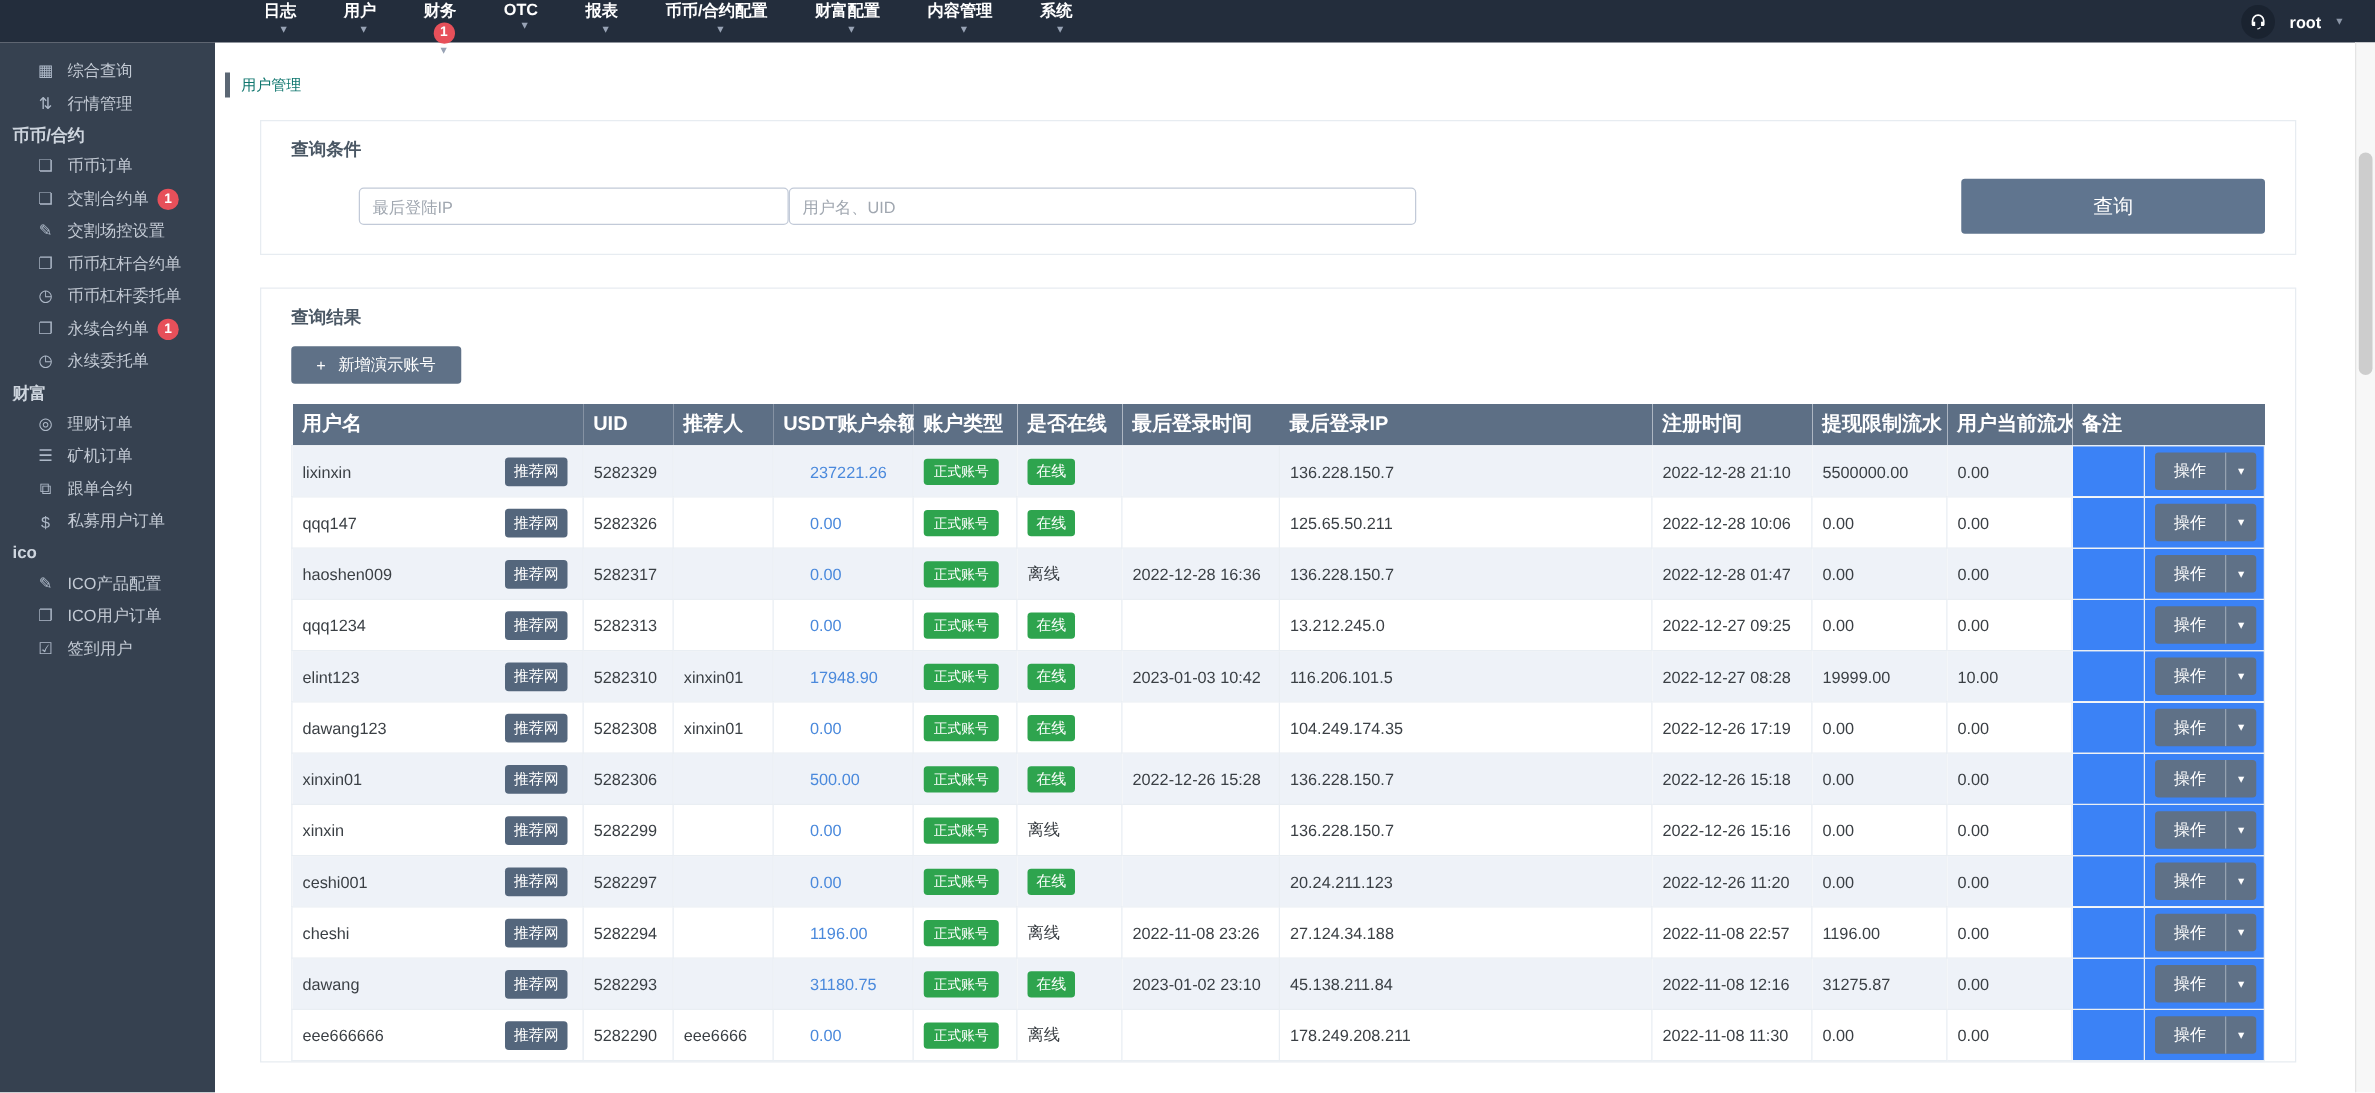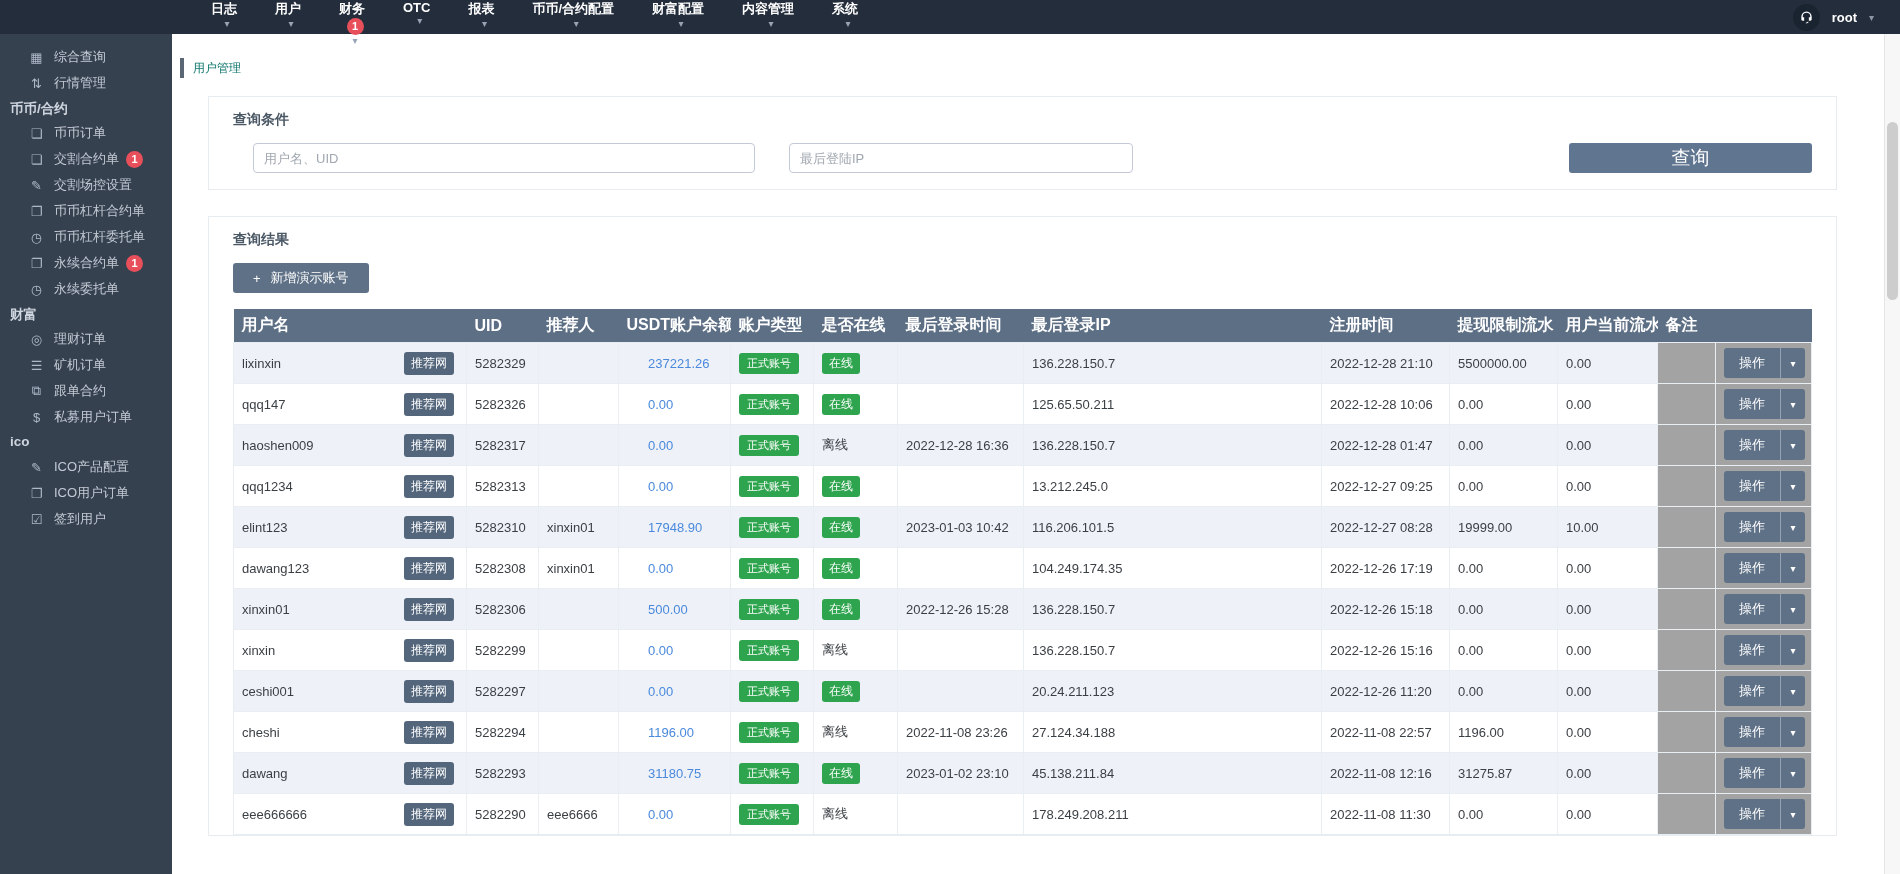--- a/index.html
+++ b/index.html
@@ -62,22 +62,22 @@
   .input-username { width:502px; }
   .input-ip { width:344px; margin-left:34px; }
   .select-box {
     width:396px; height:30px; margin-left:34px; border:1px solid #c2cad8; border-radius:4px;
     display:flex; align-items:center; justify-content:space-between; padding:0 12px; cursor:pointer;
     background:#fff;
   }
   .select-value { font-size:13px; color:#444; }
   .select-chevron { width:8px; height:8px; border-right:1.5px solid #666; border-bottom:1.5px solid #666; transform:rotate(45deg); margin-top:-4px; }
   .search-btn {
-    margin-left:auto; width:243px; height:30px; background:#60758f; color:#fff; border:none;
-    border-radius:3px; font-size:19px; cursor:pointer; font-family:inherit;
+    margin-left:auto; width:243px; height:44px; background:#60758f; color:#fff; border:none;
+    border-radius:3px; font-size:16px; cursor:pointer; font-family:inherit;
   }
   .tabs-row { display:flex; margin-top:16px; padding-left:20px; }
   .tab {
     min-width:106px; height:30px; display:flex; align-items:center; justify-content:center;
     font-size:13px; color:#5d6570; border:1px solid #edf0f4; cursor:pointer; background:#fff;
   }
   .tab + .tab { margin-left:-1px; }
   
   .results-panel { margin-top:26px; padding-bottom:0; }
   .add-btn {
@@ -94,21 +94,21 @@
   thead th:nth-child(3){width:80px;} thead th:nth-child(4){width:112px;}
   thead th:nth-child(5){width:83px;} thead th:nth-child(6){width:84px;}
   thead th:nth-child(7){width:126px;} thead th:nth-child(8){width:298px;}
   thead th:nth-child(9){width:128px;} thead th:nth-child(10){width:108px;}
   thead th:nth-child(11){width:100px;} thead th:nth-child(12){width:58px;}
   tbody td {
     font-size:13px; color:#3a3f44; padding:0 8px; height:41px;
     border:1px solid #e9eef3; white-space:nowrap; overflow:hidden;
   }
   tbody tr:nth-child(odd) { background:#eef2f8; }
-  tbody td:nth-child(12), tbody td:nth-child(13) { background:#a3a3a3; }
+  tbody td:nth-child(12), tbody td:nth-child(13) { background:#3b82f6; }
   .user-cell { display:flex; align-items:center; justify-content:space-between; padding-right:4px; }
   .ref-tag { background:#54667c; color:#fff; font-size:12px; padding:3px 7px; border-radius:3px; cursor:pointer; flex:none; }
   .balance { color:#4a89dc; cursor:pointer;margin-left:21px; }
   .badge-green { display:inline-block; background:#2ea44e; color:#fff; font-size:11px; padding:3px 8px; border-radius:3px; }
   .online-badge { display:inline-block; background:#2ea44e; color:#fff; font-size:12px; padding:2px 7px; border-radius:3px; }
   .action-cell { text-align:right; padding-right:16px; }
   .split-btn {
     display:inline-flex; height:30px; background:#5f7187; border-radius:3px; color:#fff;
     font-size:13px; align-items:stretch; overflow:hidden; cursor:pointer;
   }
@@ -250,22 +250,22 @@
 <main class="main">
 
   <div class="page-title">
     <span class="title-bar"></span>
     <span class="title-text">用户管理</span>
   </div>
 
   <section class="panel">
     <div class="panel-title">查询条件</div>
     <div class="form-row">
+      <input class="text-input input-ip" placeholder="最后登陆IP" style="">
       <input class="text-input input-username" placeholder="用户名、UID" style="">
-      <input class="text-input input-ip" placeholder="最后登陆IP" style="">
       <button class="search-btn">查询</button>
     </div>
   </section>
 
   <section class="panel results-panel">
     <div class="panel-title">查询结果</div>
     <button class="add-btn">
       <span>+</span>
       <span>新增演示账号</span>
     </button>

